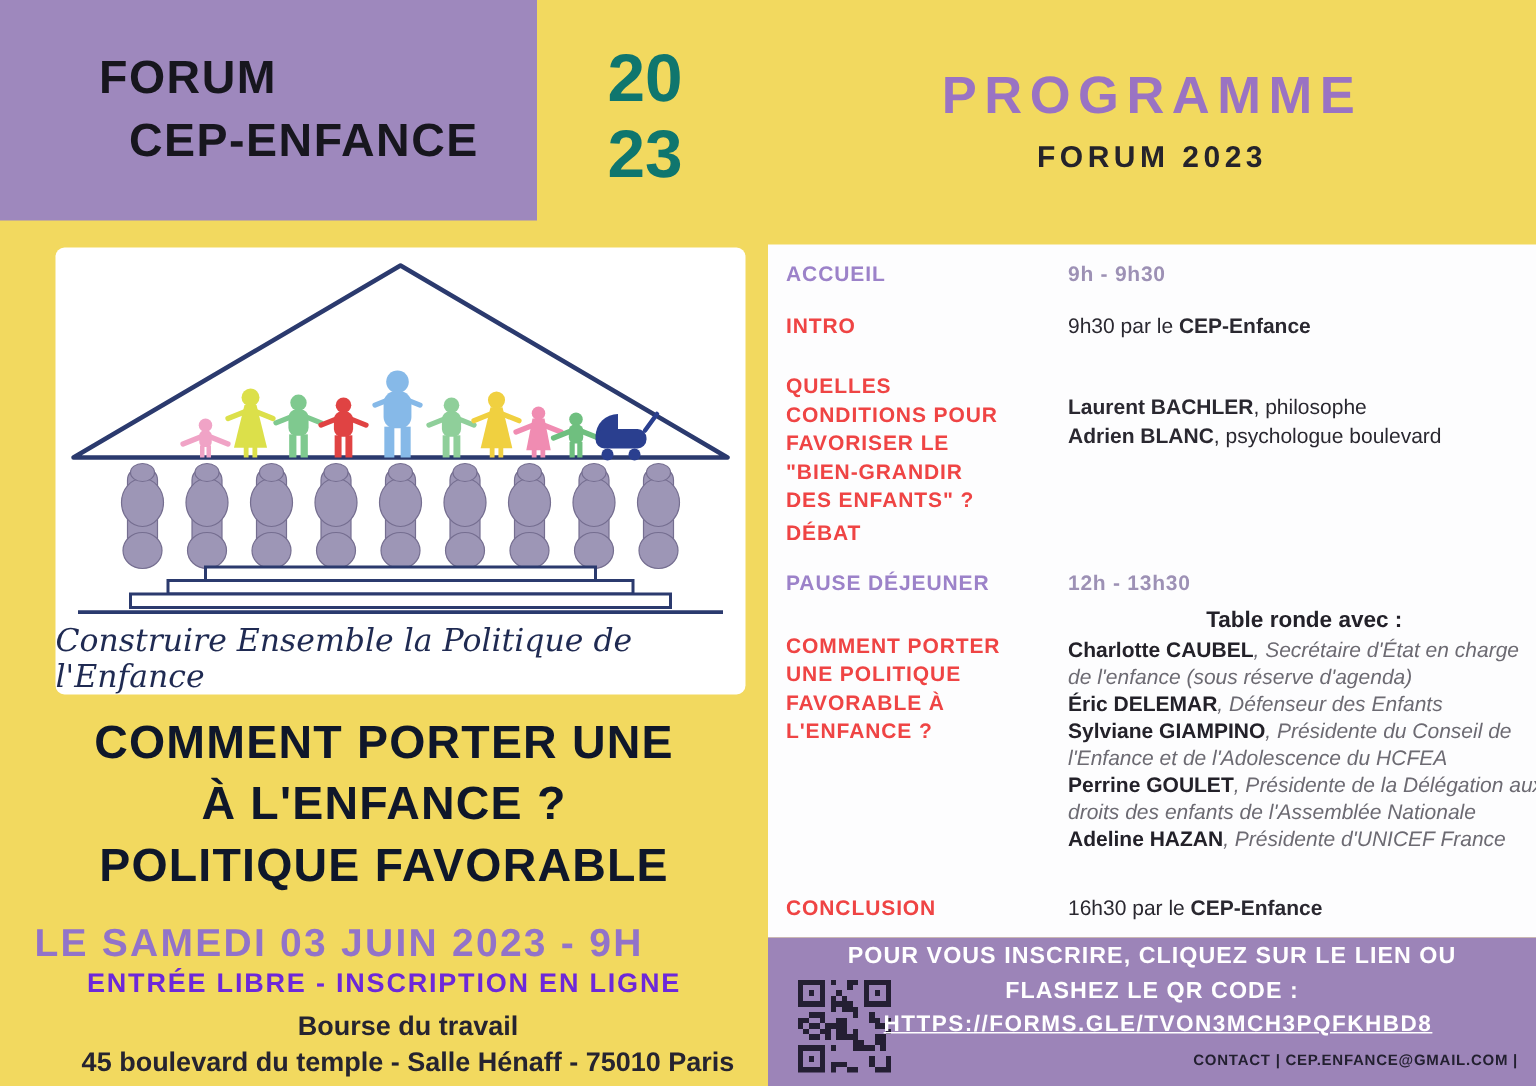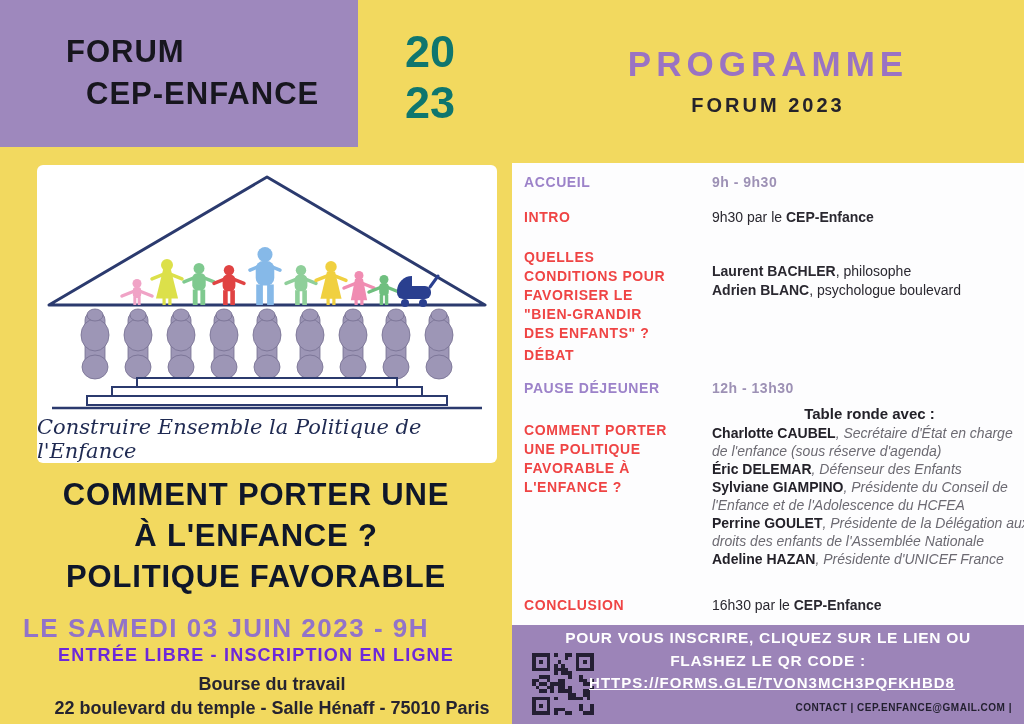--- a/index.html
+++ b/index.html
@@ -178,21 +178,21 @@
 
   <div class="headline">
     <div>COMMENT PORTER UNE</div>
     <div>À L'ENFANCE ?</div>
     <div>POLITIQUE FAVORABLE</div>
   </div>
   <div class="date-line">LE SAMEDI 03 JUIN 2023 - 9H</div>
   <div class="entry-line">ENTRÉE LIBRE - INSCRIPTION EN LIGNE</div>
   <div class="venue">
     <div>Bourse du travail</div>
-    <div>22 boulevard du temple - Salle Hénaff - 75010 Paris</div>
+    <div>45 boulevard du temple - Salle Hénaff - 75010 Paris</div>
   </div>
 
   <div class="panel">
     <div class="lbl purple" style="top:10px">ACCUEIL</div>
     <div class="val time" style="top:10px">9h - 9h30</div>
 
     <div class="lbl" style="top:45px">INTRO</div>
     <div class="val" style="top:45px"><span>9h30 par le </span><span class="b">CEP-Enfance</span></div>
 
     <div class="lbl" style="top:85px">QUELLES CONDITIONS POUR FAVORISER LE "BIEN-GRANDIR DES ENFANTS" ?</div>

